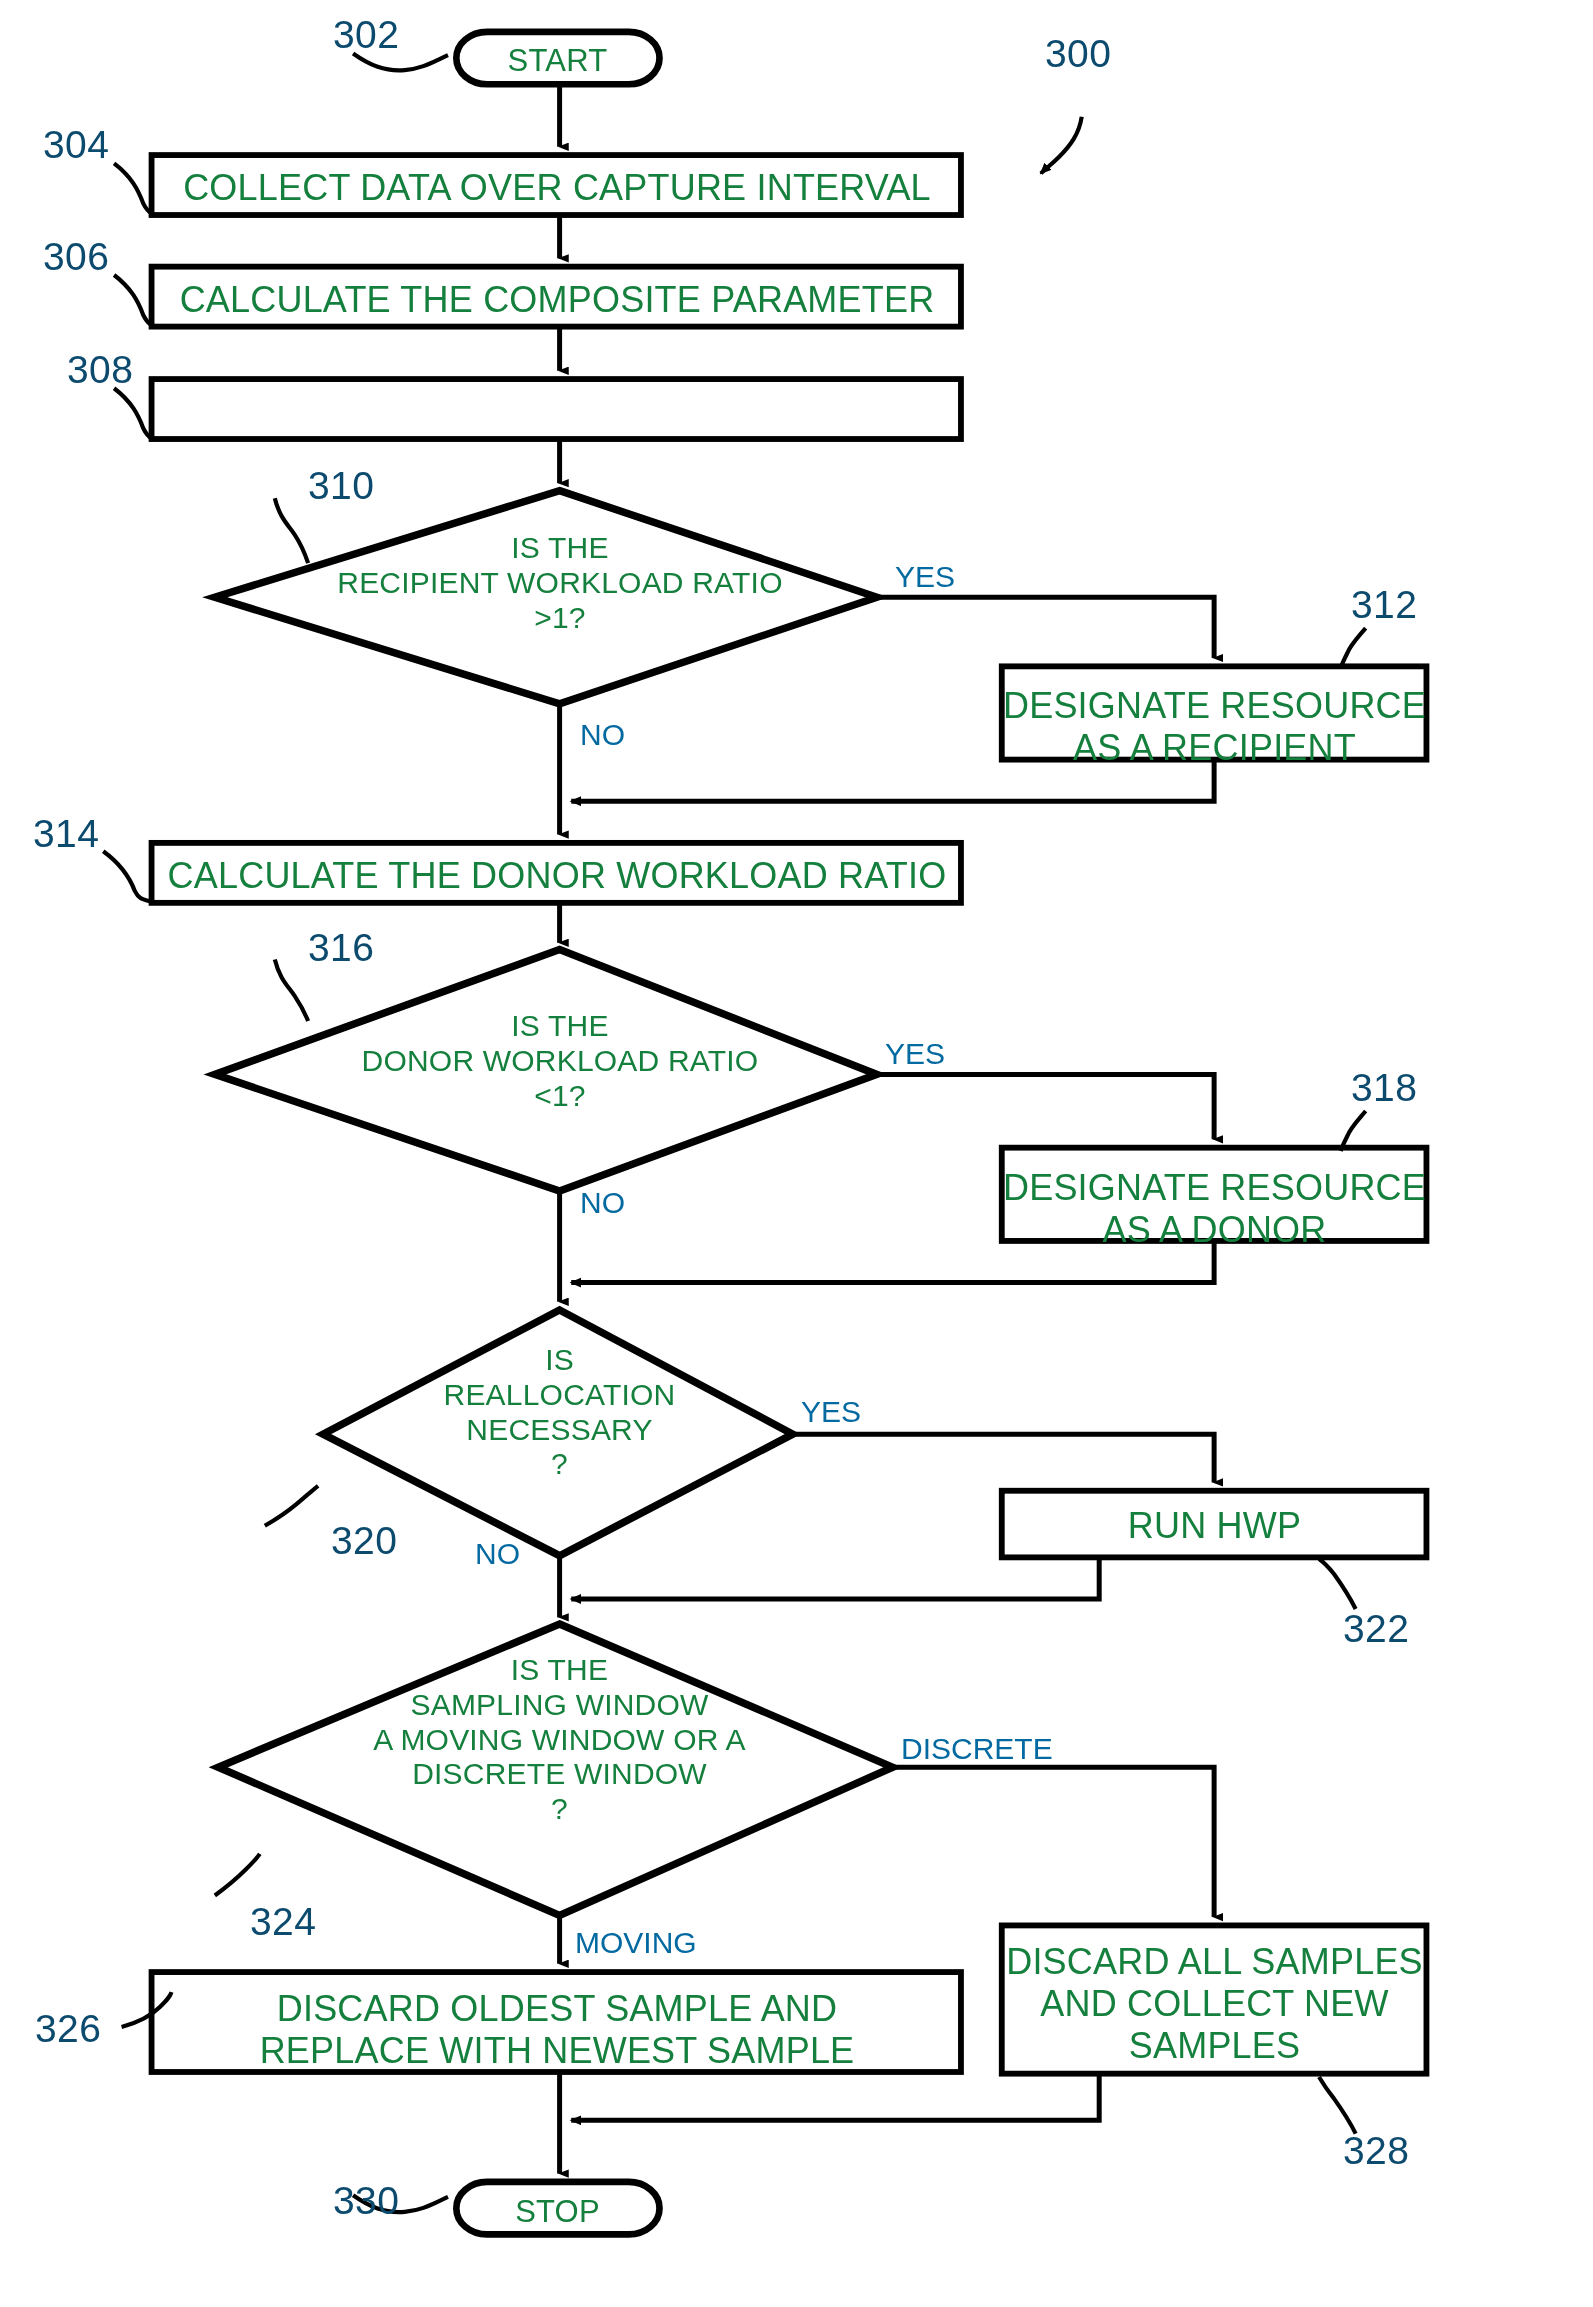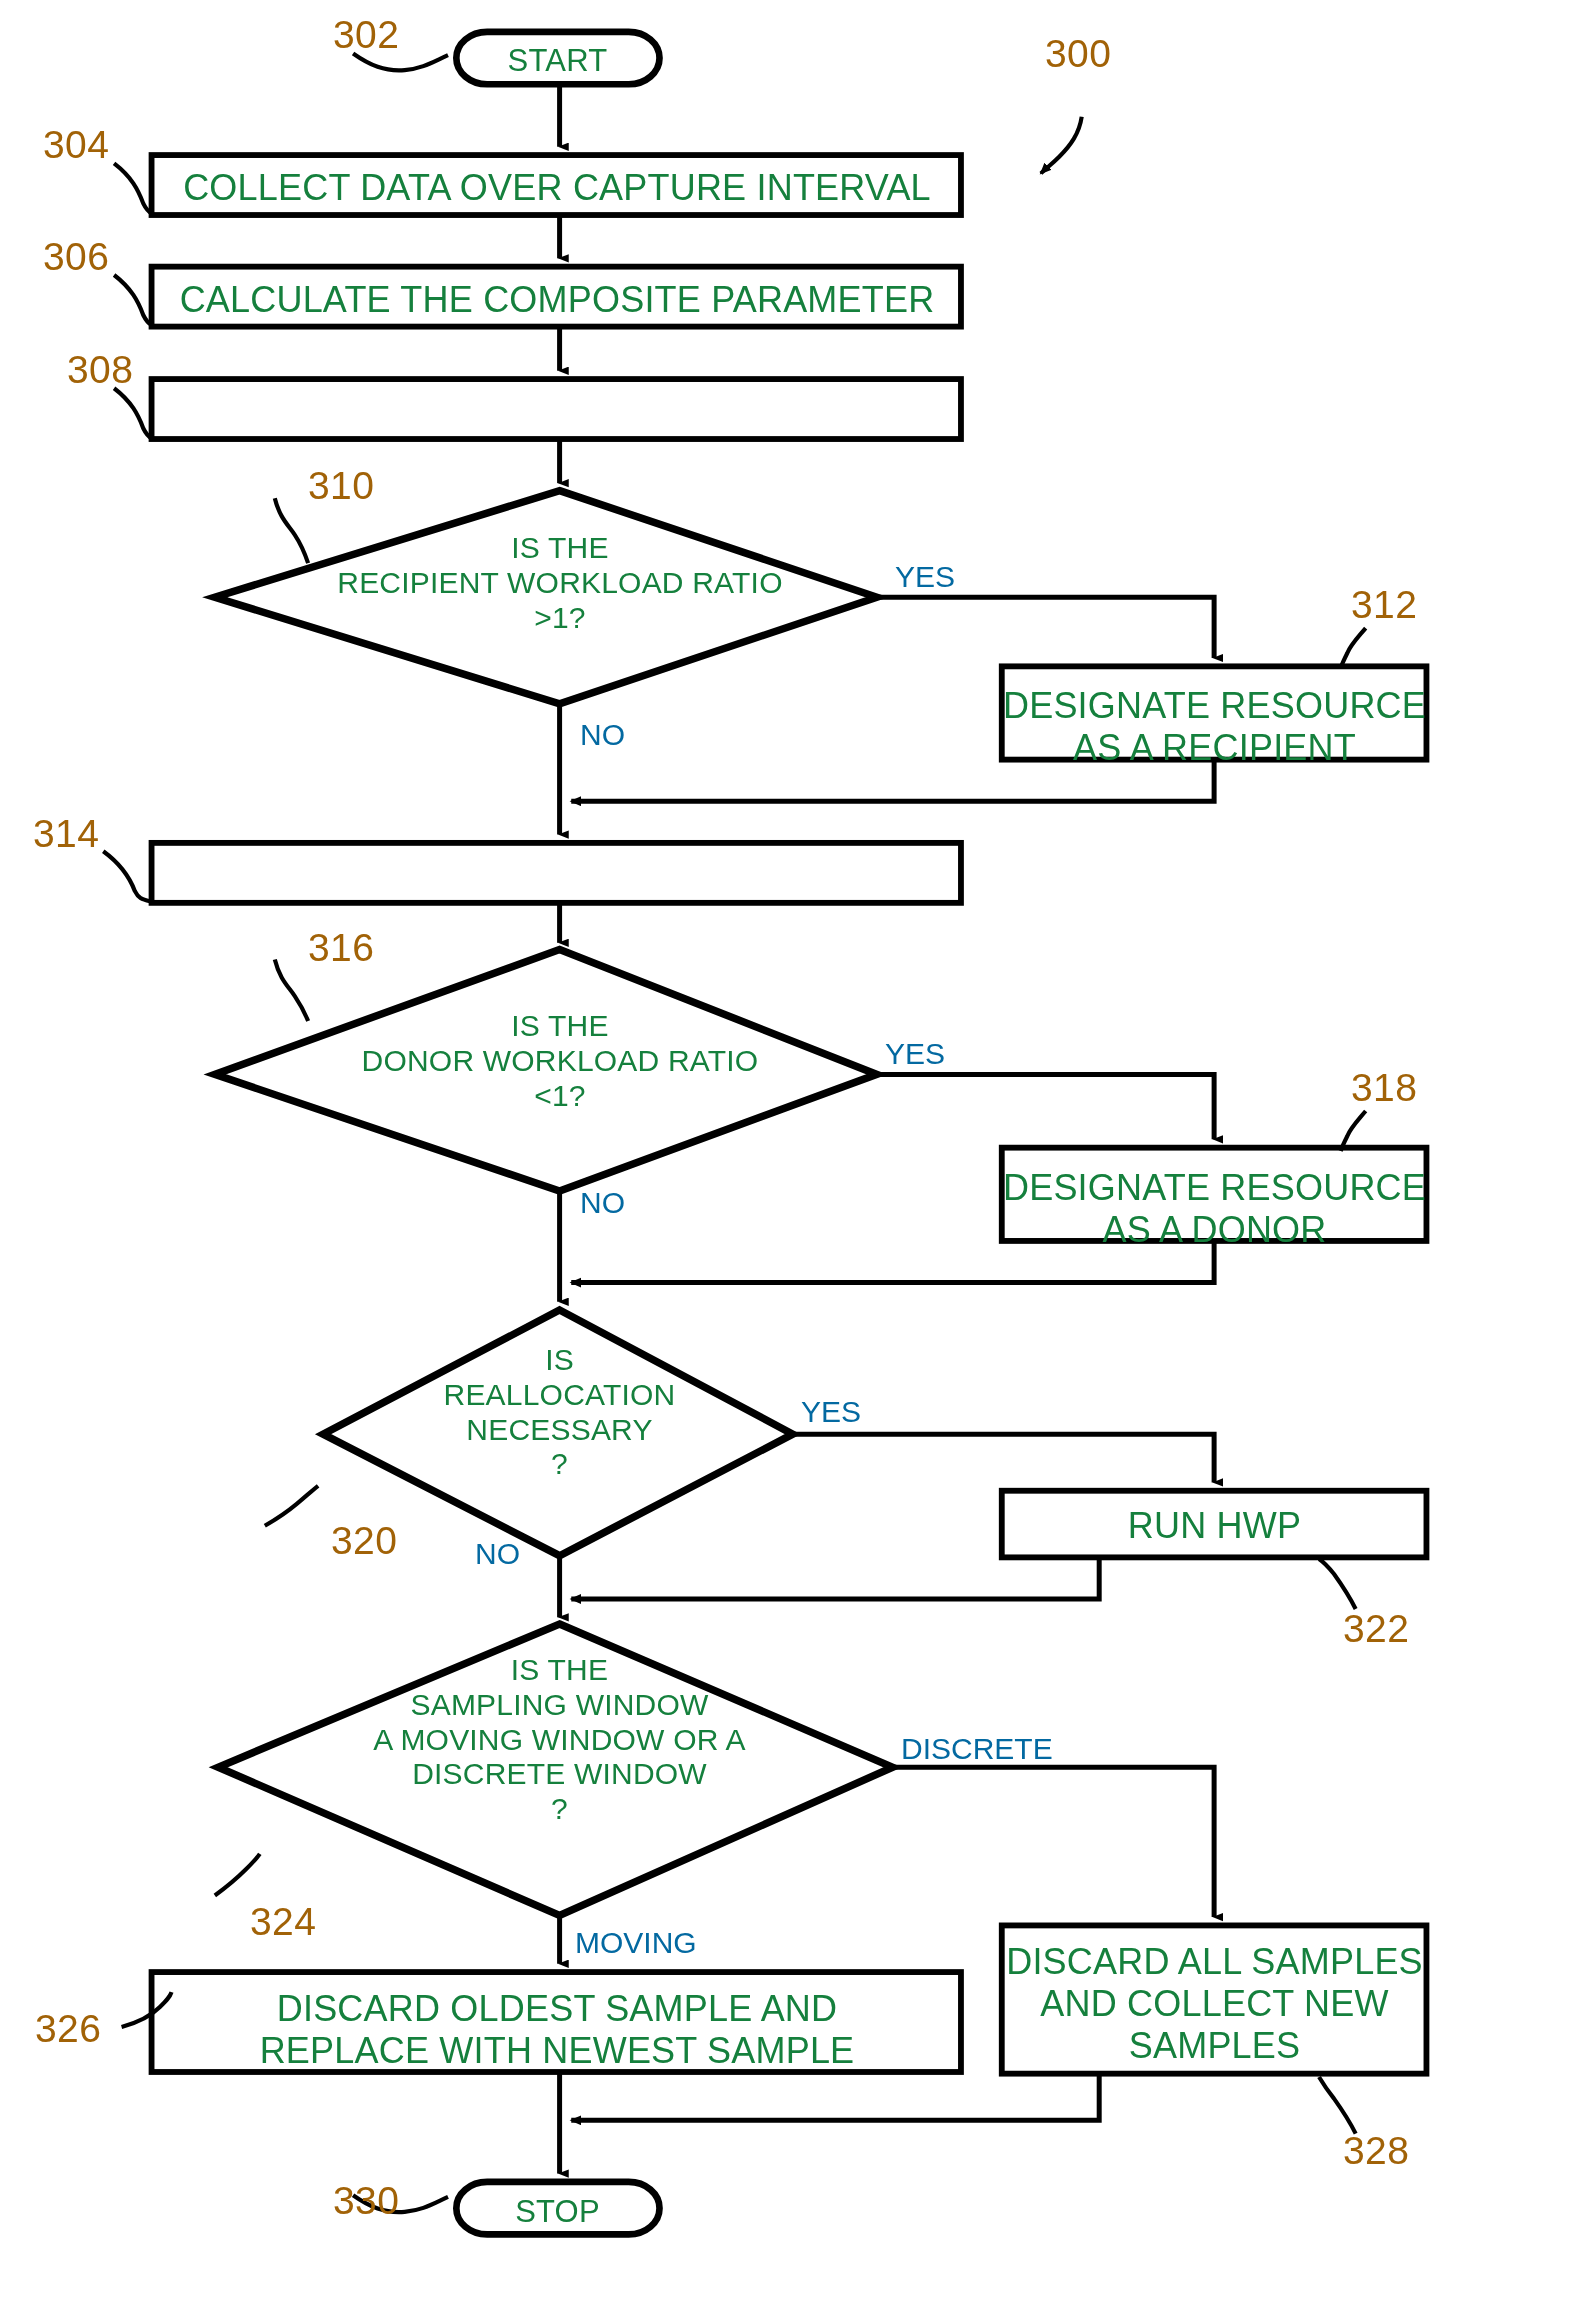--- a/index.html
+++ b/index.html
@@ -41,21 +41,21 @@
   .diamond-text {
     font-size: 30px;
   }
   .term-text {
     font-size: 31px;
   }
   .ref-num {
     position: absolute;
     font-family: "Liberation Sans", sans-serif;
     font-size: 39px;
-    color: #a16207;
+    color: #0c4a6e;
     letter-spacing: 0.4px;
   }
   .edge-label {
     position: absolute;
     font-family: "Liberation Sans", sans-serif;
     font-size: 30px;
     color: #0369a1;
   }
 </style>
 </head>
@@ -167,20 +167,21 @@
   <div class="node-text box-text" style="left:152px; top:279px; width:810px;">CALCULATE THE COMPOSITE PARAMETER</div>
 
 
   <div class="node-text diamond-text" style="left:310px; top:531px; width:500px;">IS THE
 RECIPIENT WORKLOAD RATIO
 &gt;1?</div>
 
   <div class="node-text box-text" style="left:1002px; top:685px; width:425px;">DESIGNATE RESOURCE
 AS A RECIPIENT</div>
 
+  <div class="node-text box-text" style="left:152px; top:855px; width:810px;">CALCULATE THE DONOR WORKLOAD RATIO</div>
 
   <div class="node-text diamond-text" style="left:310px; top:1009px; width:500px;">IS THE
 DONOR WORKLOAD RATIO
 &lt;1?</div>
 
   <div class="node-text box-text" style="left:1002px; top:1167px; width:425px;">DESIGNATE RESOURCE
 AS A DONOR</div>
 
   <div class="node-text diamond-text" style="left:368px; top:1343px; width:383px;">IS
 REALLOCATION

